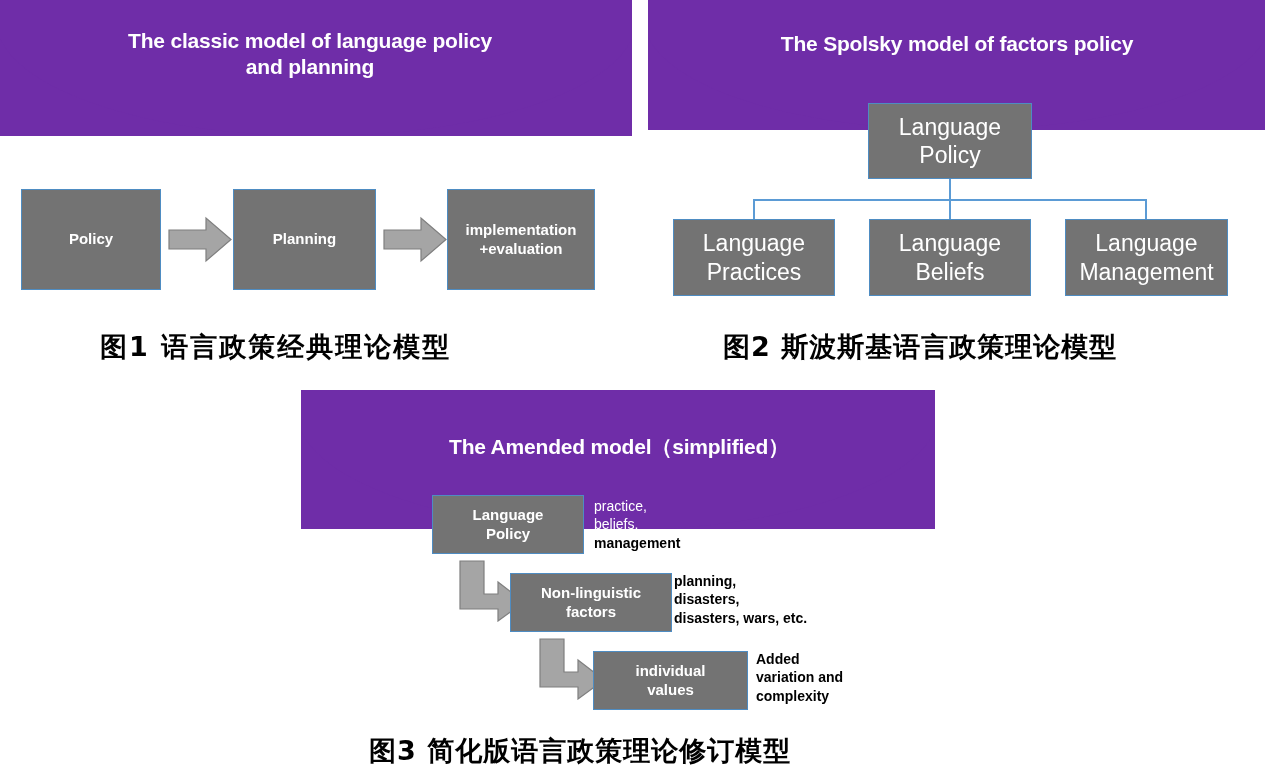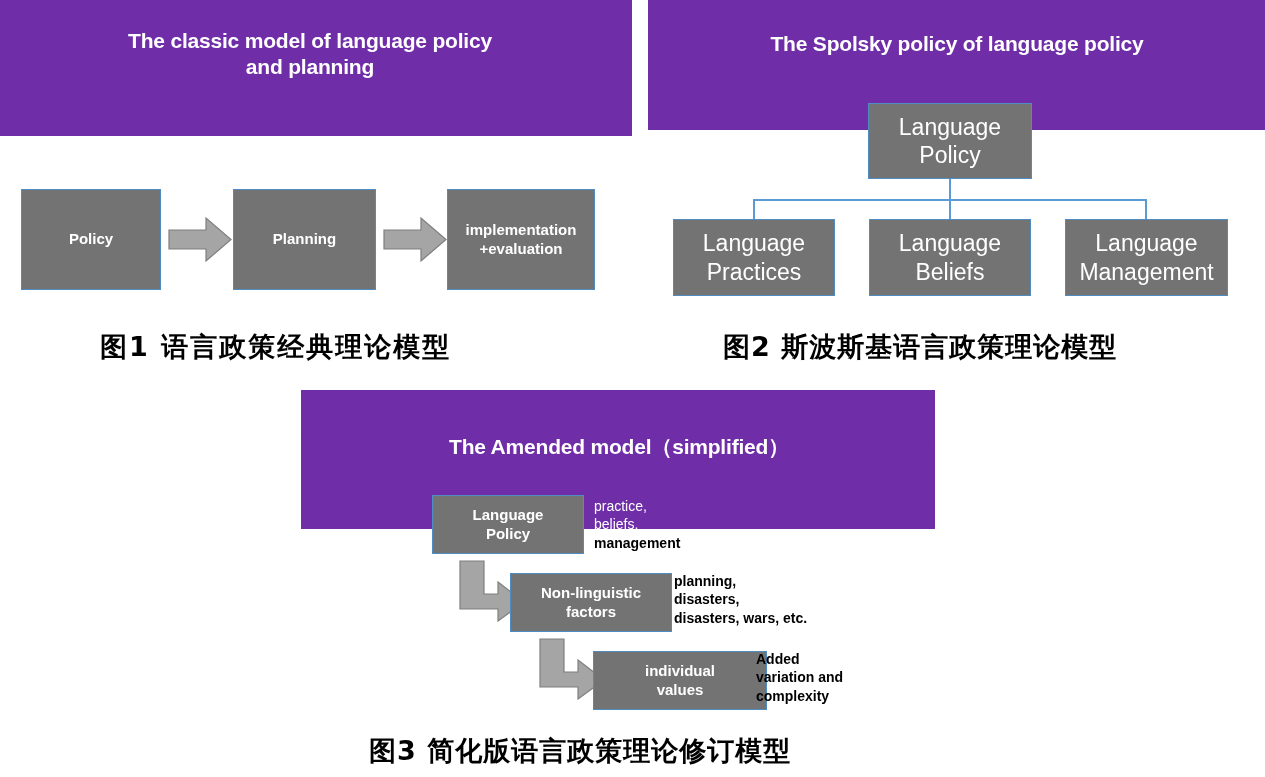--- a/index.html
+++ b/index.html
@@ -126,21 +126,21 @@
     </div>
 
     <div class="caption" style="left:100px; top:329px; font-size:27px; letter-spacing:2px;">图1 语言政策经典理论模型</div>
   </div>
 
   <div>
 
     <div class="banner" style="left:648px; top:0px; width:617px; height:130px;">
       <div class="banner-ellipse" style="left:-4px; top:-92px; width:626px; height:222px;"></div>
     </div>
-    <div class="banner-title" style="left:668px; top:31px; width:578px; font-size:21px;">The Spolsky policy of language policy</div>
+    <div class="banner-title" style="left:668px; top:31px; width:578px; font-size:21px;">The Spolsky model of factors policy</div>
 
     <div class="bluebox thin" style="left:868px; top:103px; width:164px; height:76px; font-size:23px;">
       <span>
         <span>Language</span><br>
         <span>Policy</span>
       </span>
     </div>
 
     <div class="conn" style="left:949px; top:179px; width:2px; height:41px;"></div>
     <div class="conn" style="left:753px; top:199px; width:394px; height:2px;"></div>
@@ -207,21 +207,21 @@
       <span class="ln black-n">disasters,</span>
       <span class="ln black-n">disasters, wars, etc.</span>
     </div>
 
     <div class="arrow-straight" style="left:516px; top:638px; width:90px; height:62px;">
       <svg width="90" height="62" viewBox="0 0 90 62">
         <polygon points="24,1 48,1 48,34 62,34 62,22 88,42 62,61 62,49 24,49" fill="#A5A5A5" stroke="#7F7F7F" stroke-width="1.2"></polygon>
       </svg>
     </div>
 
-    <div class="bluebox bold" style="left:593px; top:651px; width:174px; height:59px; font-size:15px;">
+    <div class="bluebox bold" style="left:593px; top:651px; width:155px; height:59px; font-size:15px;">
       <span>
         <span>individual</span><br>
         <span>values</span>
       </span>
     </div>
     <div class="annot" style="left:756px; top:650px; font-size:14px;">
       <span class="ln black-n">Added</span>
       <span class="ln black-n">variation and</span>
       <span class="ln black-n">complexity</span>
     </div>

